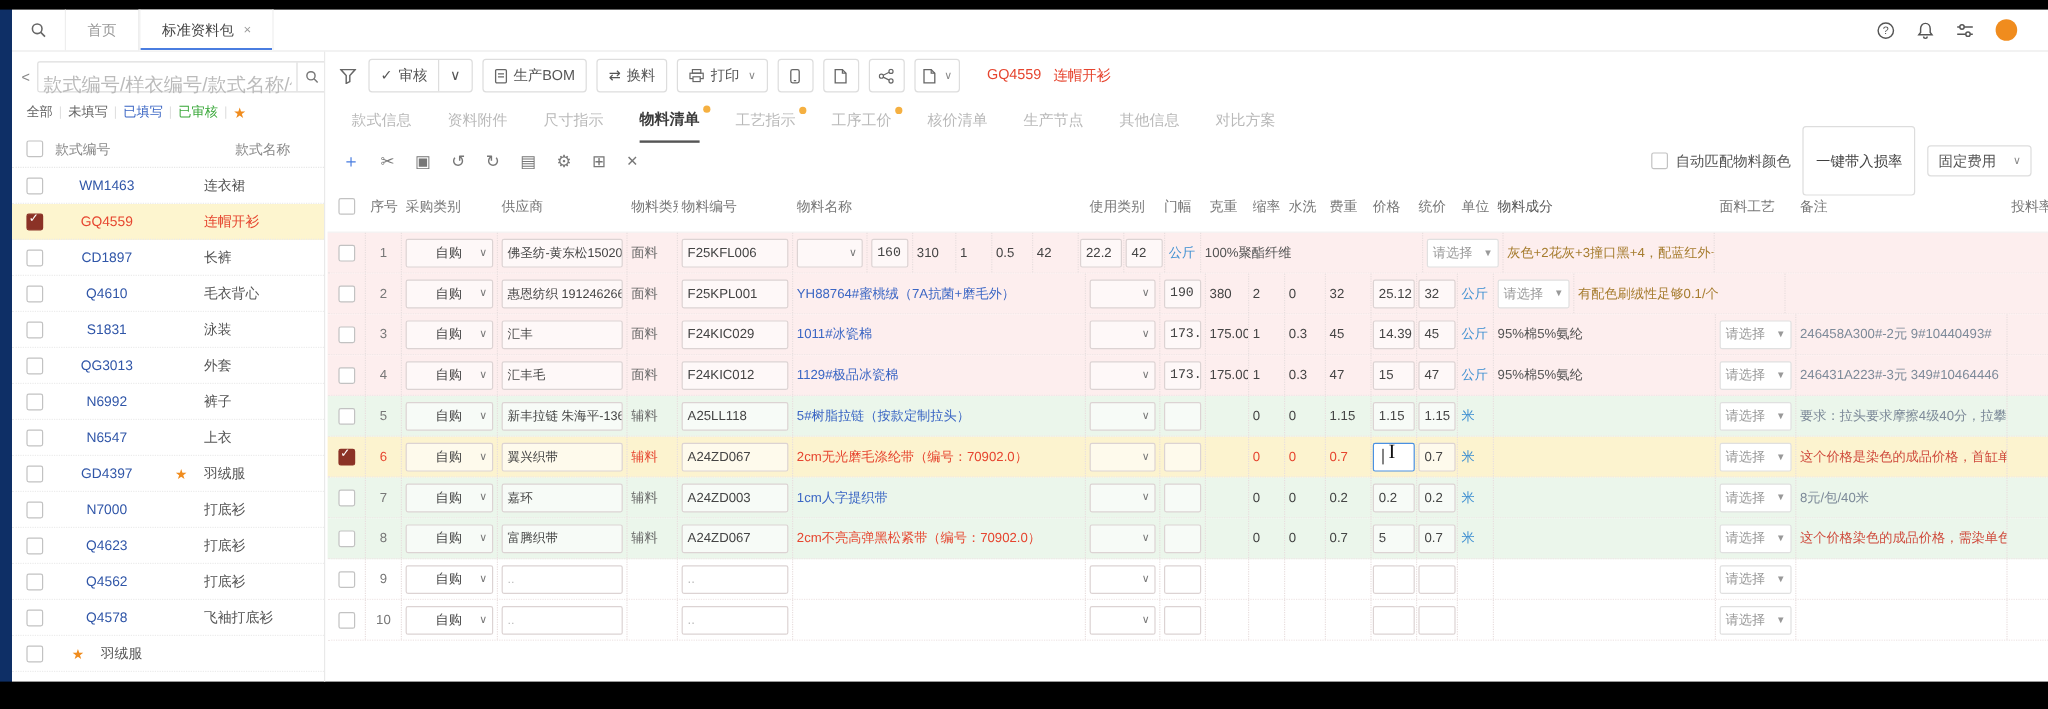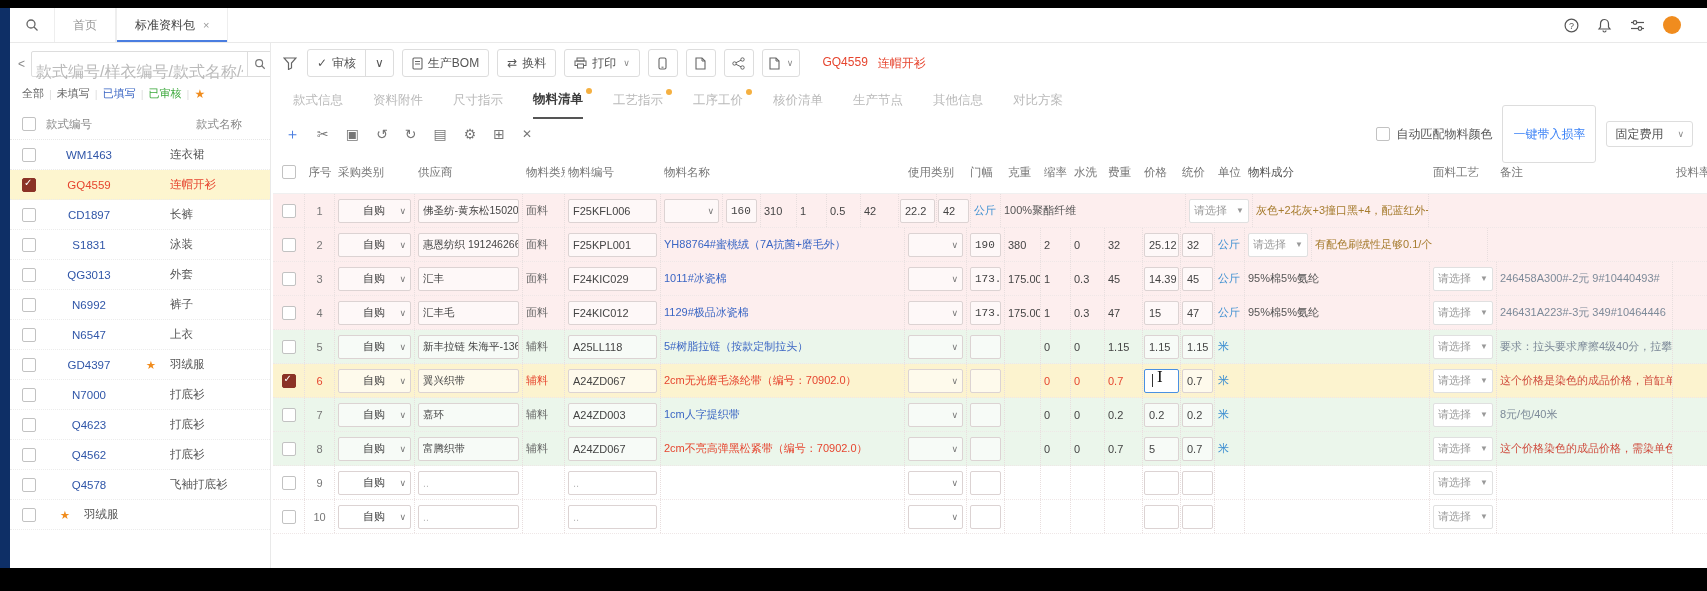--- a/index.html
+++ b/index.html
@@ -55,21 +55,21 @@
   .ptabs{display:flex;align-items:center;gap:30px;padding:0 12px 0 22px;height:34px;flex:none;}
   .ptab{font-size:12.5px;color:#b9b9b9;position:relative;padding:9px 0;}
   .ptab.active{color:#3c3c3c;font-weight:bold;border-bottom:2px solid #555;}
   .ptab .dot{display:none;position:absolute;right:-9px;top:6px;width:6px;height:6px;border-radius:50%;background:#f5b041;}
   .ptab.hasdot .dot{display:block;}
   
   .ttools{height:34px;display:flex;align-items:center;gap:17px;padding:0 14px;flex:none;color:#777;font-size:14px;}
   .ttools .tplus{color:#4a7de0;font-size:15px;}
   .tt-right{margin-left:auto;display:flex;align-items:center;gap:10px;font-size:12px;color:#555;}
   .chk-label{display:flex;align-items:center;}
-  .minibtn{border:1px solid #ddd;border-radius:3px;height:24px;display:flex;align-items:center;padding:16px 10px;font-size:12px;color:#3b82f6;}
+  .minibtn{border:1px solid #ddd;border-radius:3px;height:24px;display:flex;align-items:center;padding:16px 10px;font-size:12px;color:#404040;}
   .minisel{border:1px solid #ddd;border-radius:3px;height:24px;display:flex;align-items:center;gap:14px;padding:0 8px;font-size:12px;color:#555;}
   .minisel .chev{font-size:9px;color:#888;}
   
   .grid{flex:1;overflow:hidden;padding-left:2px;}
   .thead,.trow{display:flex;align-items:center;}
   .thead{height:42px;font-size:11.5px;color:#777;border-bottom:1px solid #f0f0f0;}
   .trow{height:33px;font-size:11px;color:#444;border-bottom:1px dotted #efe7e7;}
   .trow.fabric{background:#fdeeee;}
   .trow.aux{background:#ebf6eb;}
   .trow.selrow{background:#fcf3cf;}
@@ -206,20 +206,26 @@
     <span class="cbx on"></span>
     <span class="code">GQ4559</span>
     <span class="sstar">★</span>
     <span class="nm">连帽开衫</span>
   </div>
           <div class="srow">
     <span class="cbx"></span>
     <span class="code">CD1897</span>
     <span class="sstar">★</span>
     <span class="nm">长裤</span>
+  </div>
+          <div class="srow">
+    <span class="cbx"></span>
+    <span class="code">Q4610</span>
+    <span class="sstar">★</span>
+    <span class="nm">毛衣背心</span>
   </div>
           <div class="srow">
     <span class="cbx"></span>
     <span class="code">S1831</span>
     <span class="sstar">★</span>
     <span class="nm">泳装</span>
   </div>
           <div class="srow">
     <span class="cbx"></span>
     <span class="code">QG3013</span>

